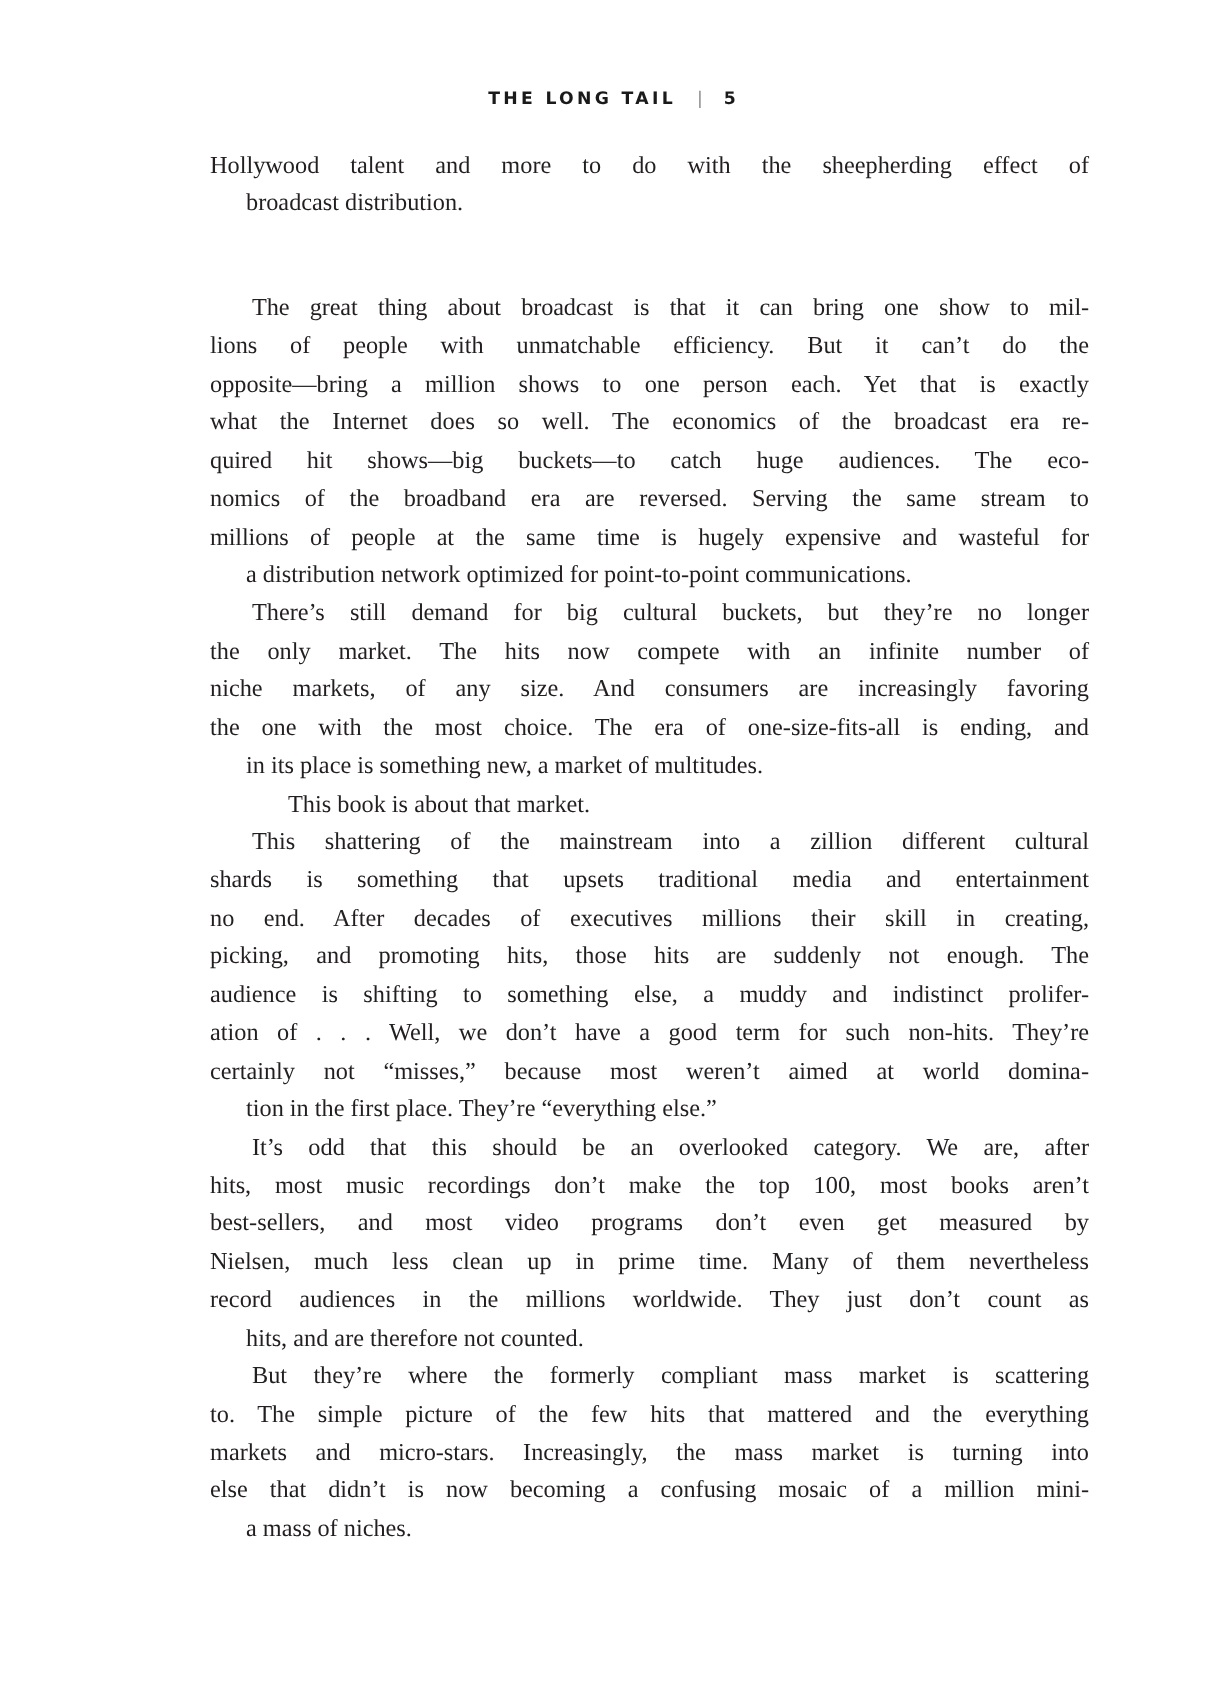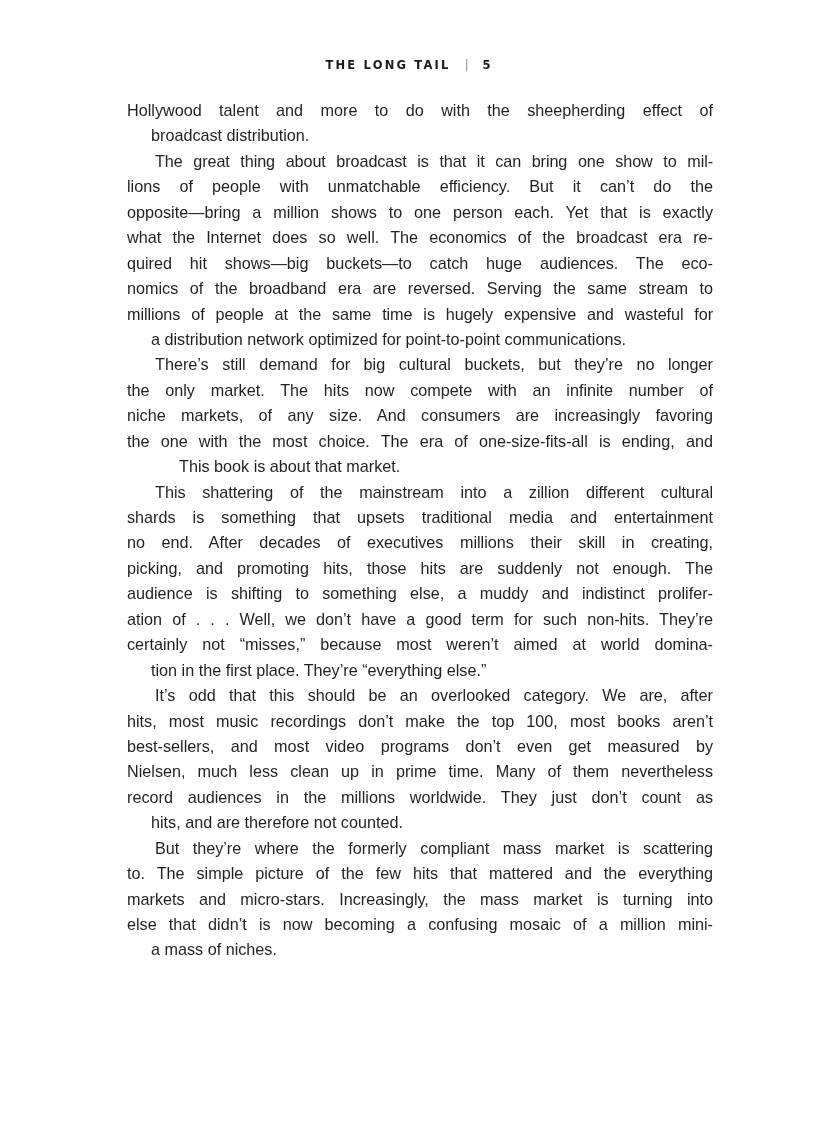--- a/index.html
+++ b/index.html
@@ -6,55 +6,56 @@
     body { width: 816px; height: 1123px; position: relative; overflow: hidden; }
     .page { position: absolute; left: 0; top: 0; width: 816px; height: 980px; background: #ffffff; border-radius: 17px; }
     .running-head {
       position: absolute; top: 58px; left: 0; width: 816px; text-align: center;
       font-family: "DejaVu Sans", sans-serif; font-weight: bold; font-size: 11.5px;
       letter-spacing: 2.2px; color: #1a1a1a; white-space: nowrap;
     }
     .running-head .sep { display: inline-block; margin: 0 14px; color: #8a8a8a; font-weight: normal; letter-spacing: 0; }
     .running-head .folio { letter-spacing: 0; }
     .body-text {
-      position: absolute; left: 127px; top: 98px; width: 586px;
-      font-family: Liberation Sans, sans-serif; font-size: 16.2px; line-height: 25.45px; color: #231f20;
+      position: absolute; left: 140px; top: 98px; width: 586px;
+      font-family: Liberation Serif, serif; font-size: 16.2px; line-height: 25.45px; color: #231f20;
     }
     .line { display: block; text-align: justify; text-align-last: justify; white-space: nowrap; height: 25.45px; overflow: visible; }
     .line.last { text-align-last: left; margin-left: 24px; }
     .line.indent { padding-left: 28px; }
   </style>
 </head>
 <body>
 
 <div class="page">
   <div class="running-head">
     <span>THE LONG TAIL</span><span class="sep">|</span><span class="folio">5</span>
   </div>
 
   <div class="body-text" id="body-text">
       <div>
         <span class="line">Hollywood talent and more to do with the sheepherding effect of</span>
         <span class="line last">broadcast distribution.</span>
       </div>
       <div>
-        <span class="line indent" style="letter-spacing: -0.079px;">The great thing about broadcast is that it can bring one show to mil-</span>
+        <span class="line indent" style="letter-spacing: -0.079px; margin-top: 44px;">The great thing about broadcast is that it can bring one show to mil-</span>
         <span class="line">lions of people with unmatchable efficiency. But it can’t do the</span>
         <span class="line">opposite—bring a million shows to one person each. Yet that is exactly</span>
         <span class="line">what the Internet does so well. The economics of the broadcast era re-</span>
         <span class="line">quired hit shows—big buckets—to catch huge audiences. The eco-</span>
         <span class="line">nomics of the broadband era are reversed. Serving the same stream to</span>
         <span class="line" style="letter-spacing: -0.087px;">millions of people at the same time is hugely expensive and wasteful for</span>
         <span class="line last">a distribution network optimized for point-to-point communications.</span>
       </div>
       <div>
         <span class="line indent">There’s still demand for big cultural buckets, but they’re no longer</span>
         <span class="line">the only market. The hits now compete with an infinite number of</span>
         <span class="line">niche markets, of any size. And consumers are increasingly favoring</span>
         <span class="line">the one with the most choice. The era of one-size-fits-all is ending, and</span>
+        <span class="line last">in its place is something new, a market of multitudes.</span>
       </div>
       <div>
         <span class="line indent last">This book is about that market.</span>
       </div>
       <div>
         <span class="line indent">This shattering of the mainstream into a zillion different cultural</span>
         <span class="line">shards is something that upsets traditional media and entertainment</span>
         <span class="line">no end. After decades of executives millions their skill in creating,</span>
         <span class="line">picking, and promoting hits, those hits are suddenly not enough. The</span>
         <span class="line">audience is shifting to something else, a muddy and indistinct prolifer-</span>

